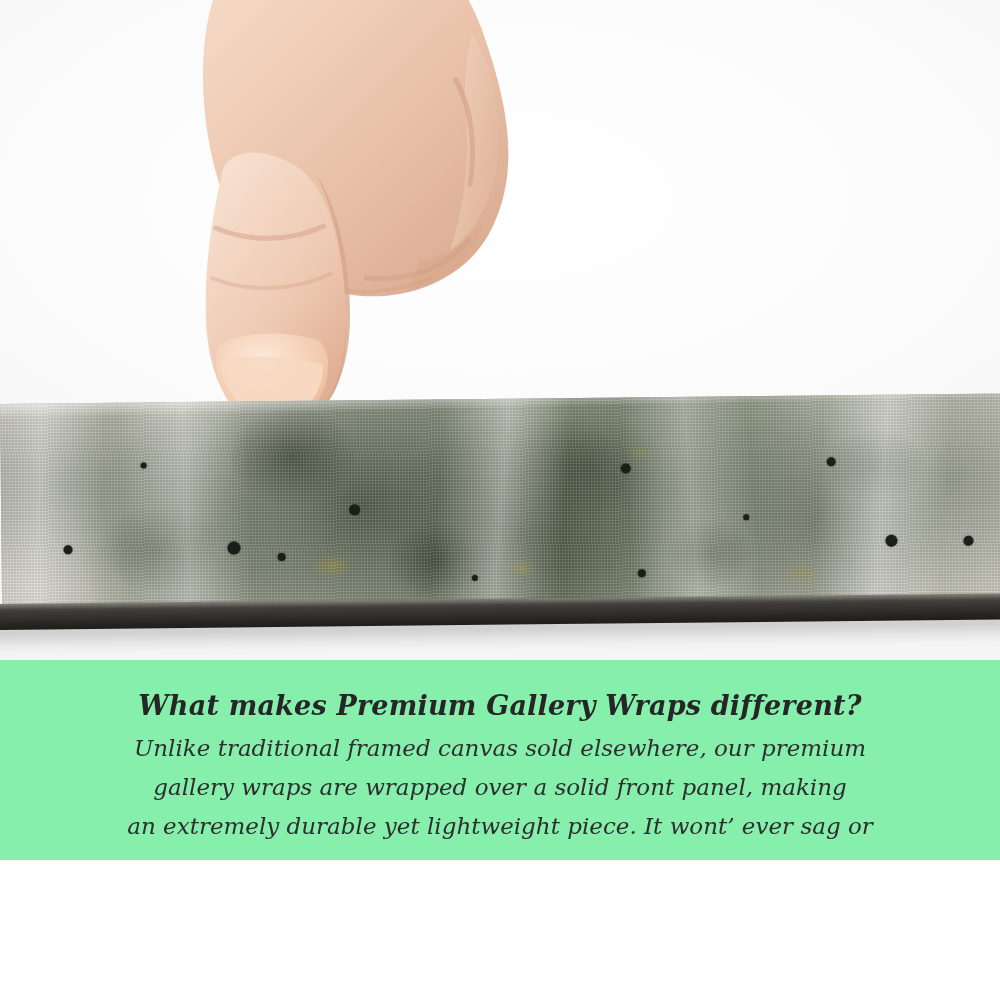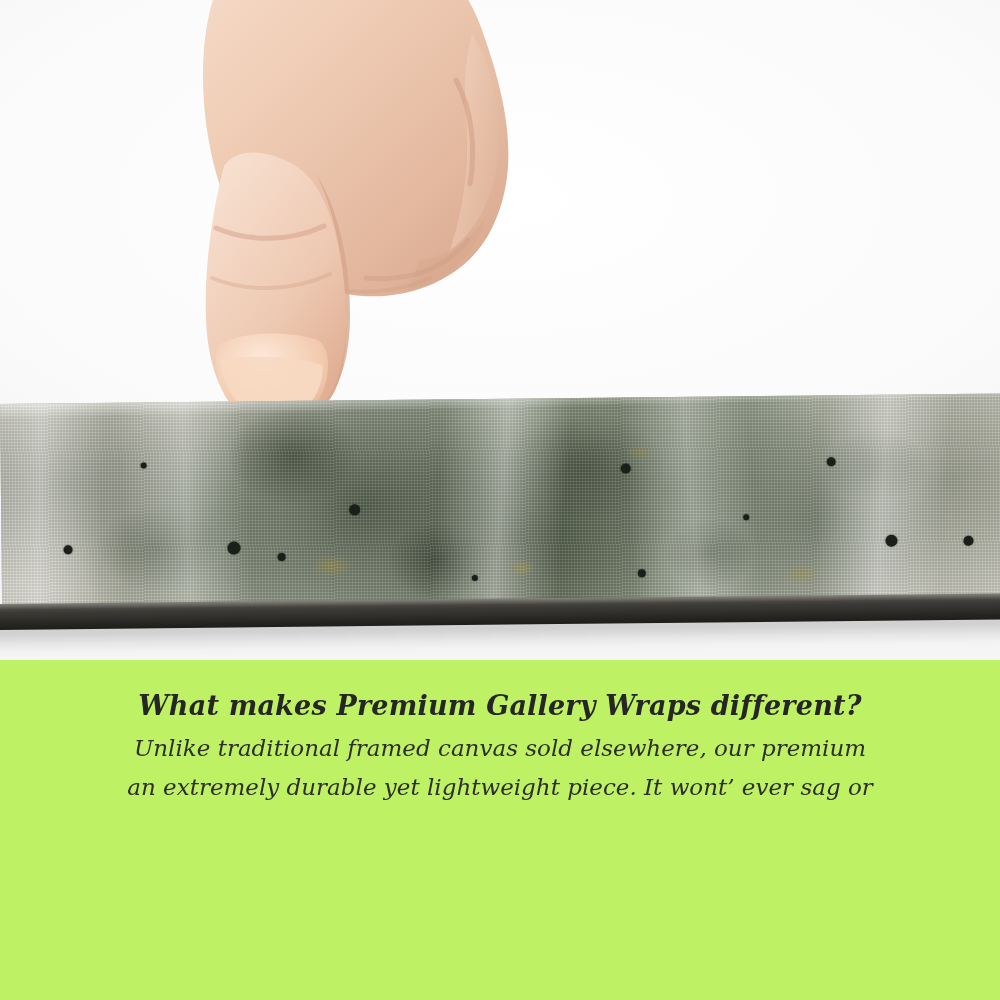--- a/index.html
+++ b/index.html
@@ -9,22 +9,22 @@
   }
   body {
     width: 1000px;
     height: 1000px;
     overflow: hidden;
     font-family: "Liberation Sans", sans-serif;
   }
   .promo {
     position: relative;
     width: 1000px;
-    height: 1000px;
-    background: #bef264;
+    height: 860px;
+    background: #86efac;
   }
 
   
   .photo {
     position: absolute;
     left: 0;
     top: 0;
     width: 1000px;
     height: 660px;
     overflow: hidden;
@@ -300,17 +300,18 @@
         <div class="slab-edge-shine"></div>
       </div>
       <div class="slab-shadow"></div>
     </div>
   </div>
 
   <div class="caption">
     <div class="caption-title">What makes Premium Gallery Wraps different?</div>
     <div class="caption-body">
       <p>Unlike traditional framed canvas sold elsewhere, our premium</p>
+      <p>gallery wraps are wrapped over a solid front panel, making</p>
       <p>an extremely durable yet lightweight piece. It wont’ ever sag or</p>
     </div>
   </div>
 
 </div>
 
 </body></html>

